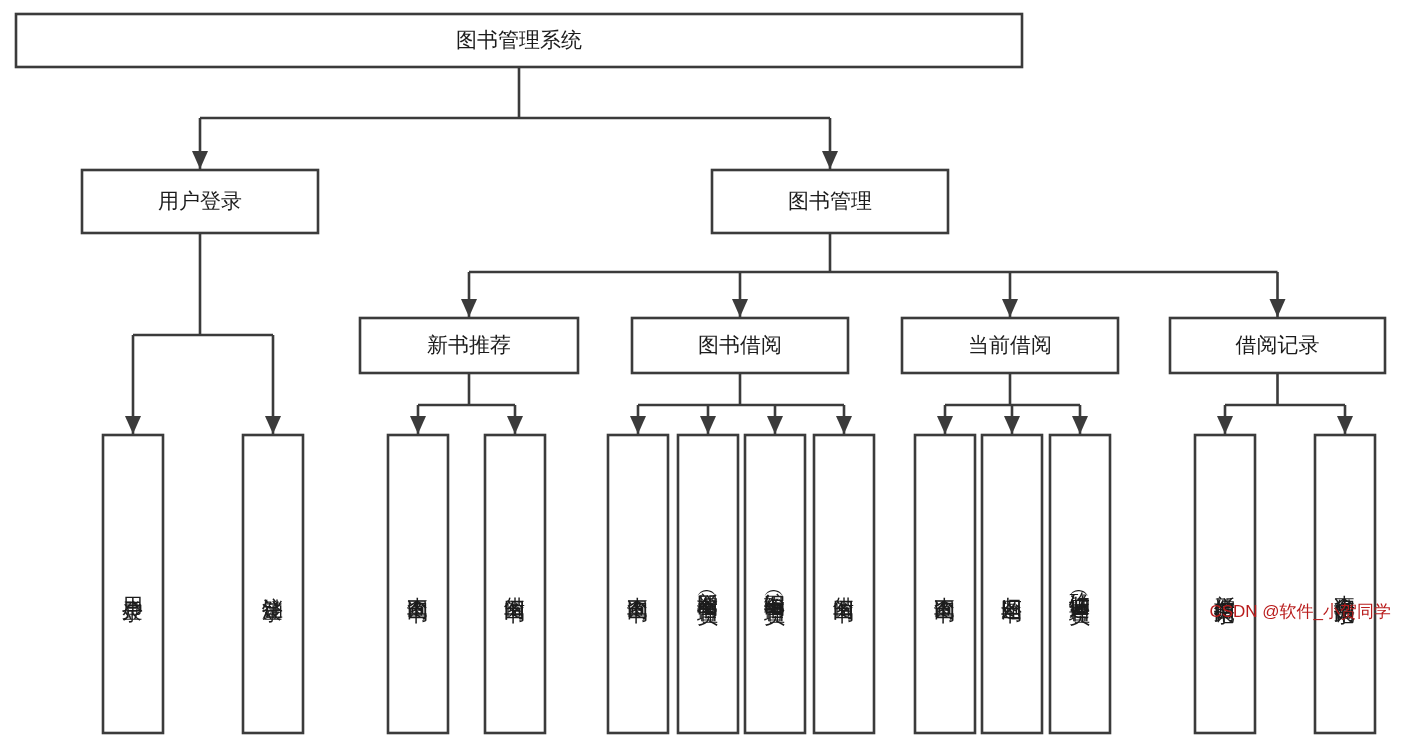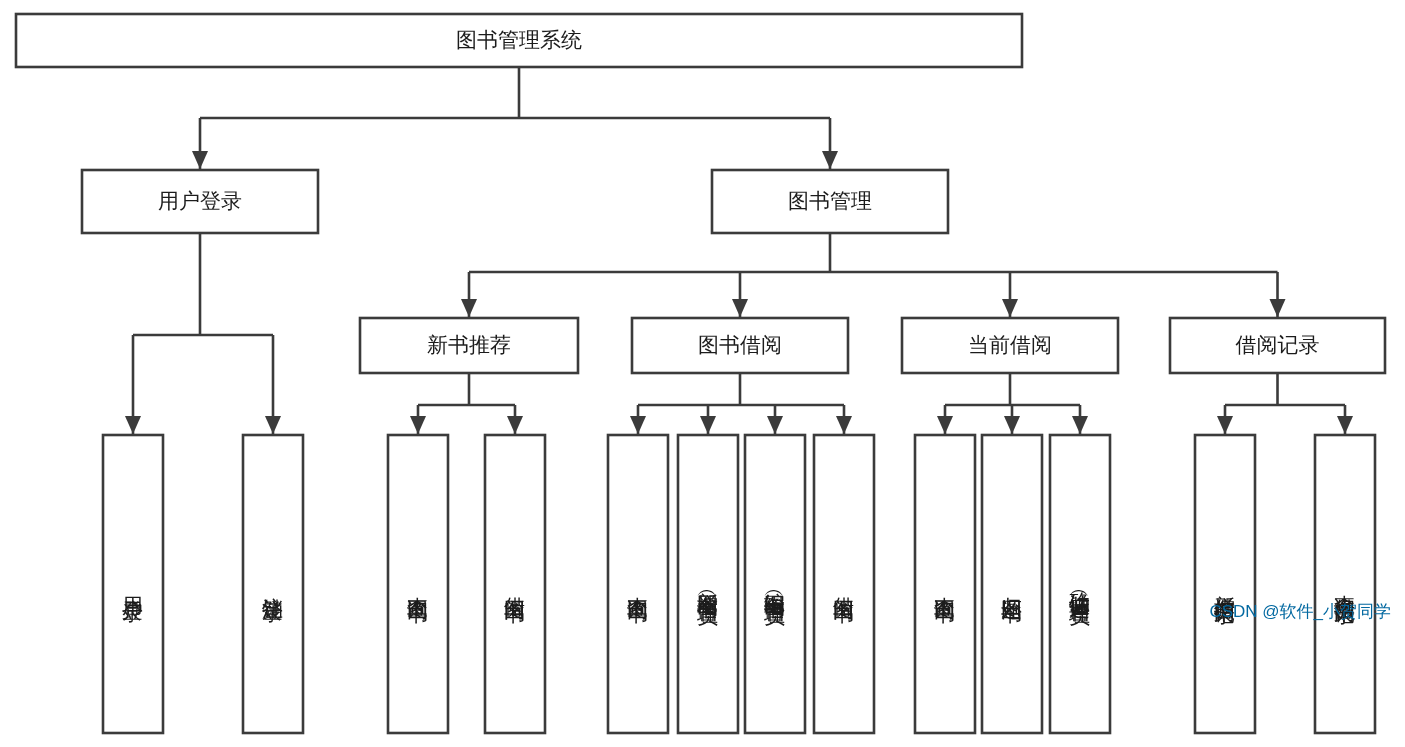--- a/index.html
+++ b/index.html
@@ -57,21 +57,21 @@
     text-orientation: upright;
     text-anchor: middle;
     letter-spacing: 2px;
   }
   .watermark-text {
     position: absolute;
     right: 14px;
     bottom: 8px;
     font-family: "Liberation Sans", "DejaVu Sans", sans-serif;
     font-size: 17px;
-    color: #0369a1;
+    color: #b91c1c;
     white-space: nowrap;
     pointer-events: none;
     user-select: none;
   }
 </style>
 </head>
 <body>
 
 <div id="diagram-root">
   <svg class="diagram-svg" viewBox="0 0 1405 747" xmlns="http://www.w3.org/2000/svg">

